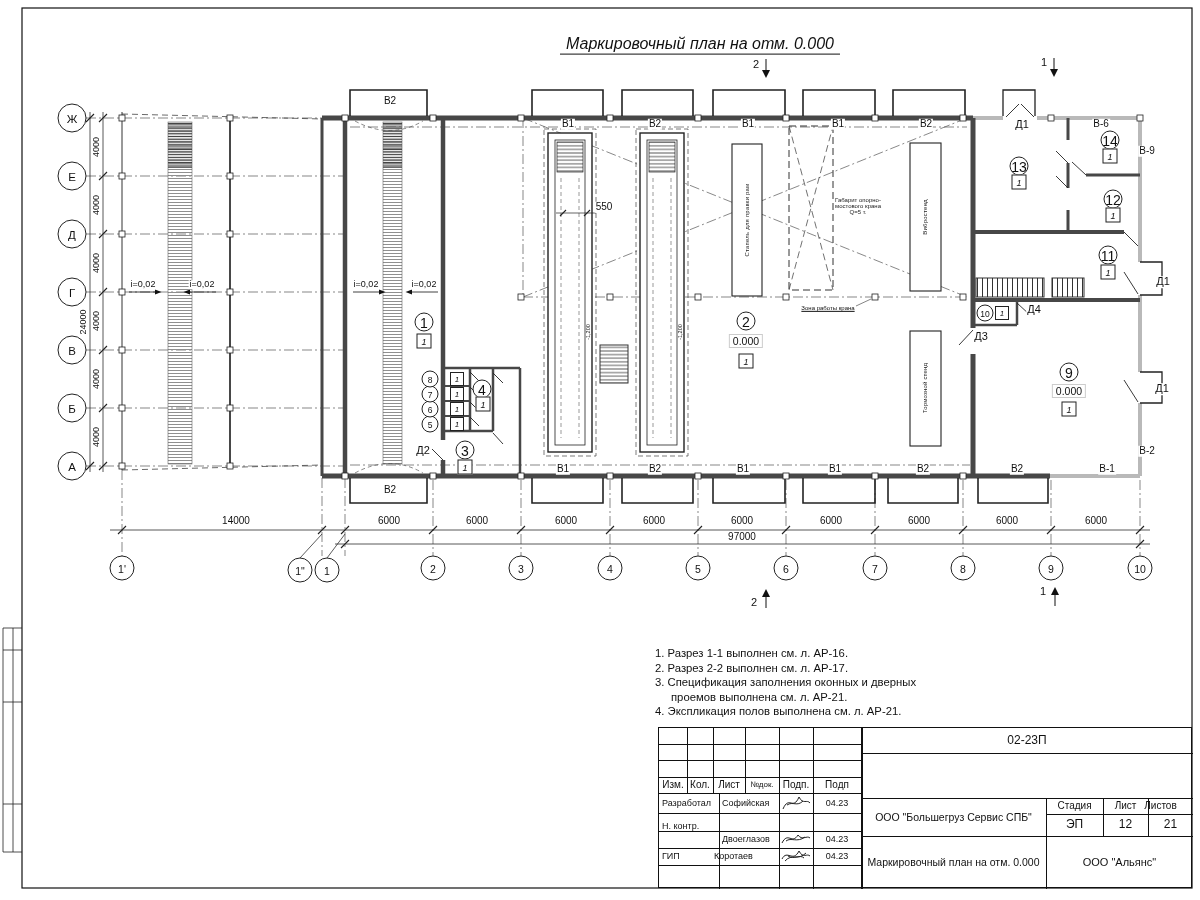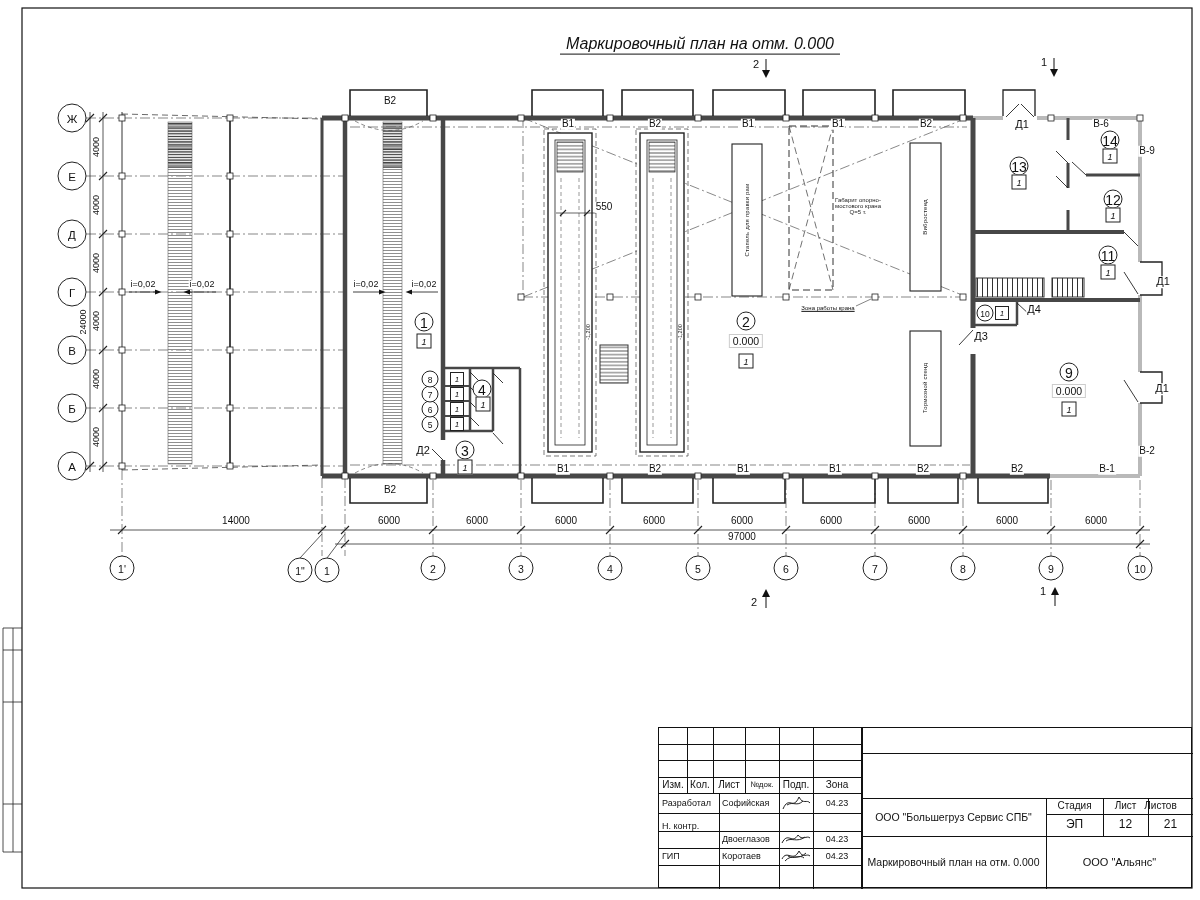--- a/index.html
+++ b/index.html
@@ -354,20 +354,26 @@
 
 <div class="lbl f10 bg" style="left:604px;top:207px">550</div>
 <div class="lbl rot f5" style="left:589px;top:332px">-1,200</div>
 <div class="lbl rot f5" style="left:681px;top:332px">-1,200</div>
 <div class="lbl rot f6 eq" style="left:747px;top:220px">Стапель для правки рам</div>
 <div class="lbl rot f6 eq" style="left:925px;top:217px">Вибростенд</div>
 <div class="lbl rot f6 eq" style="left:925px;top:388px">Тормозной стенд</div>
 <div class="crane-txt" style="left:858px;top:206px">Габарит опорно-мостового крана Q=5 т.</div>
 <div class="lbl f6 und" style="left:828px;top:308px">Зона работы крана</div>
 
+<div class="notes">
+  <div>1. Разрез 1-1 выполнен см. л. АР-16.</div>
+  <div>2. Разрез 2-2 выполнен см. л. АР-17.</div>
+  <div>3. Спецификация заполнения оконных и дверных проемов выполнена см. л. АР-21.</div>
+  <div>4. Экспликация полов выполнена см. л. АР-21.</div>
+</div>
 
 <div class="tb">
 
   <div class="vl" style="left:202px;top:0;height:161px;width:1.5px"></div>
   <div class="vl" style="left:28px;top:0;height:65px"></div>
   <div class="vl" style="left:54px;top:0;height:65px"></div>
   <div class="vl" style="left:86px;top:0;height:65px"></div>
   <div class="vl" style="left:120px;top:0;height:161px"></div>
   <div class="vl" style="left:154px;top:0;height:161px"></div>
   <div class="vl" style="left:60px;top:65px;height:96px"></div>
@@ -385,42 +391,43 @@
   <div class="hl" style="left:387px;top:86px;width:147px"></div>
   <div class="hl" style="left:202px;top:108px;width:332px"></div>
   <div class="vl" style="left:444px;top:70px;height:38px"></div>
   <div class="vl" style="left:489px;top:70px;height:38px"></div>
 
   <div class="cell f10" style="left:0;top:49px;width:28px;height:16px">Изм.</div>
   <div class="cell f10" style="left:28px;top:49px;width:26px;height:16px">Кол.</div>
   <div class="cell f10" style="left:54px;top:49px;width:32px;height:16px">Лист</div>
   <div class="cell" style="left:86px;top:49px;width:34px;height:16px;font-size:8px">№док.</div>
   <div class="cell f10" style="left:120px;top:49px;width:34px;height:16px">Подп.</div>
-  <div class="cell f10" style="left:154px;top:49px;width:48px;height:16px">Зона</div>
+  <div class="cell f10" style="left:154px;top:49px;width:48px;height:16px">Подп</div>
 
   <div class="cell f9 cl" style="left:0;top:65px;width:60px;height:20px">Разработал</div>
   <div class="cell f9 cl" style="left:60px;top:65px;width:60px;height:20px">Софийская</div>
   <div class="cell f9" style="left:154px;top:65px;width:48px;height:20px">04.23</div>
   <div class="cell f9 cl" style="left:0;top:90px;width:60px;height:17px">Н. контр.</div>
   <div class="cell f9 cl" style="left:60px;top:103px;width:60px;height:17px">Двоеглазов</div>
   <div class="cell f9" style="left:154px;top:103px;width:48px;height:17px">04.23</div>
   <div class="cell f9 cl" style="left:0;top:120px;width:60px;height:17px">ГИП</div>
-  <div class="cell f9 cl" style="left:60px;top:120px;width:60px;height:17px">Коротаев</div>
+  <div class="cell f9 cl" style="left:52px;top:120px;width:60px;height:17px">Коротаев</div>
   <div class="cell f9" style="left:154px;top:120px;width:48px;height:17px">04.23</div>
 
   <svg style="position:absolute;left:120px;top:63px" width="34" height="24">
         <path d="M4 18 C10 4 14 20 20 6 C24 14 28 8 31 12 M8 14 C14 10 18 16 24 10" stroke="#222" stroke-width="1" fill="none"></path>
       </svg>
   <svg style="position:absolute;left:120px;top:101px" width="34" height="20">
         <path d="M3 14 C9 2 13 16 19 6 C23 12 28 6 31 9 M7 12 C12 8 18 14 26 8" stroke="#222" stroke-width="1" fill="none"></path>
       </svg>
   <svg style="position:absolute;left:120px;top:118px" width="34" height="20">
         <path d="M3 13 C8 3 14 17 20 5 C24 13 28 7 31 10 M6 15 C13 7 19 15 27 7 M9 10 C15 14 21 8 25 12" stroke="#222" stroke-width="1" fill="none"></path>
       </svg>
 
+  <div class="cell f12" style="left:202px;top:0;width:332px;height:25px">02-23П</div>
   <div class="cell" style="left:202px;top:70px;width:185px;height:38px;font-size:10.5px">ООО "Большегруз Сервис СПБ"</div>
   <div class="cell" style="left:202px;top:108px;width:185px;height:53px;font-size:10.5px">Маркировочный план на отм. 0.000</div>
   <div class="cell f10" style="left:387px;top:70px;width:57px;height:16px">Стадия</div>
   <div class="cell f10" style="left:444px;top:70px;width:45px;height:16px">Лист</div>
   <div class="cell f10" style="left:489px;top:70px;width:25px;height:16px">Листов</div>
   <div class="cell f12" style="left:387px;top:86px;width:57px;height:22px">ЭП</div>
   <div class="cell f12" style="left:444px;top:86px;width:45px;height:22px">12</div>
   <div class="cell f12" style="left:489px;top:86px;width:45px;height:22px">21</div>
   <div class="cell f11" style="left:387px;top:108px;width:147px;height:53px">ООО "Альянс"</div>
 </div>

